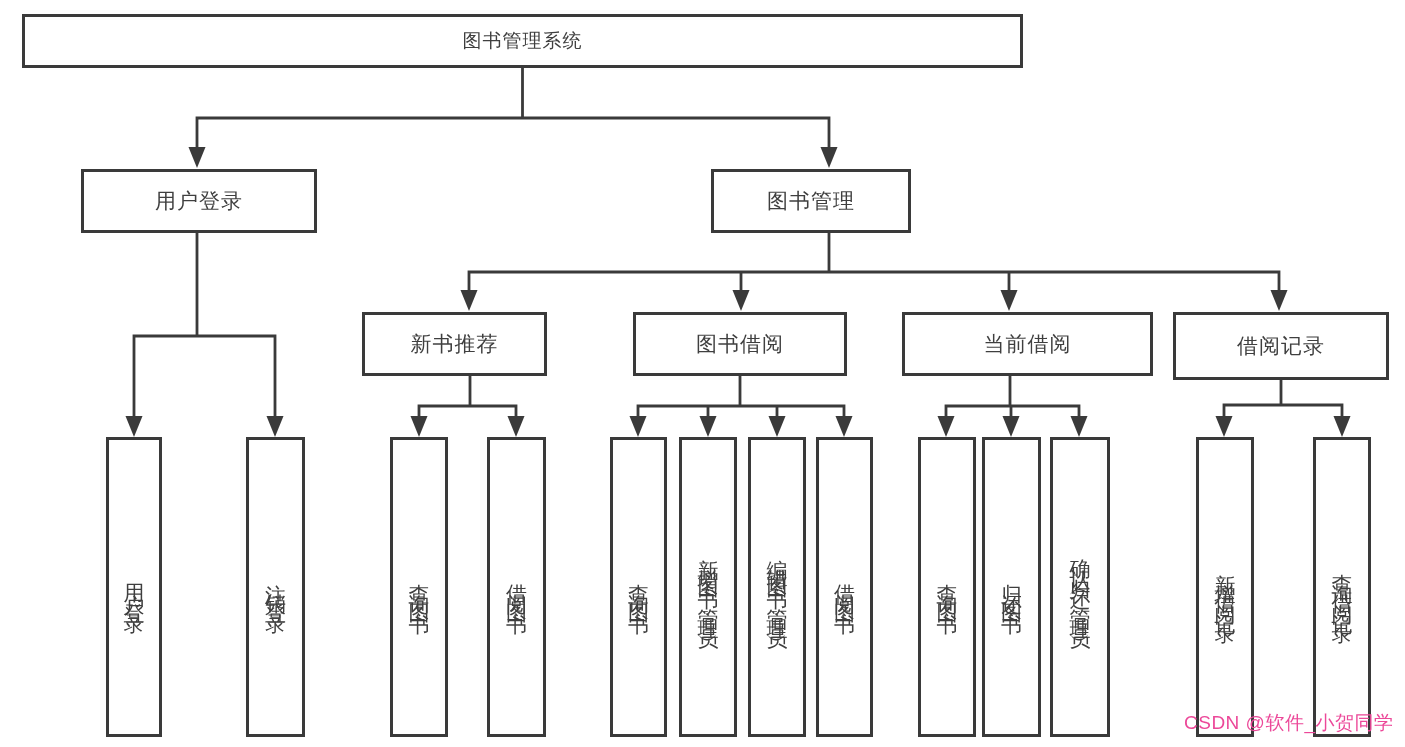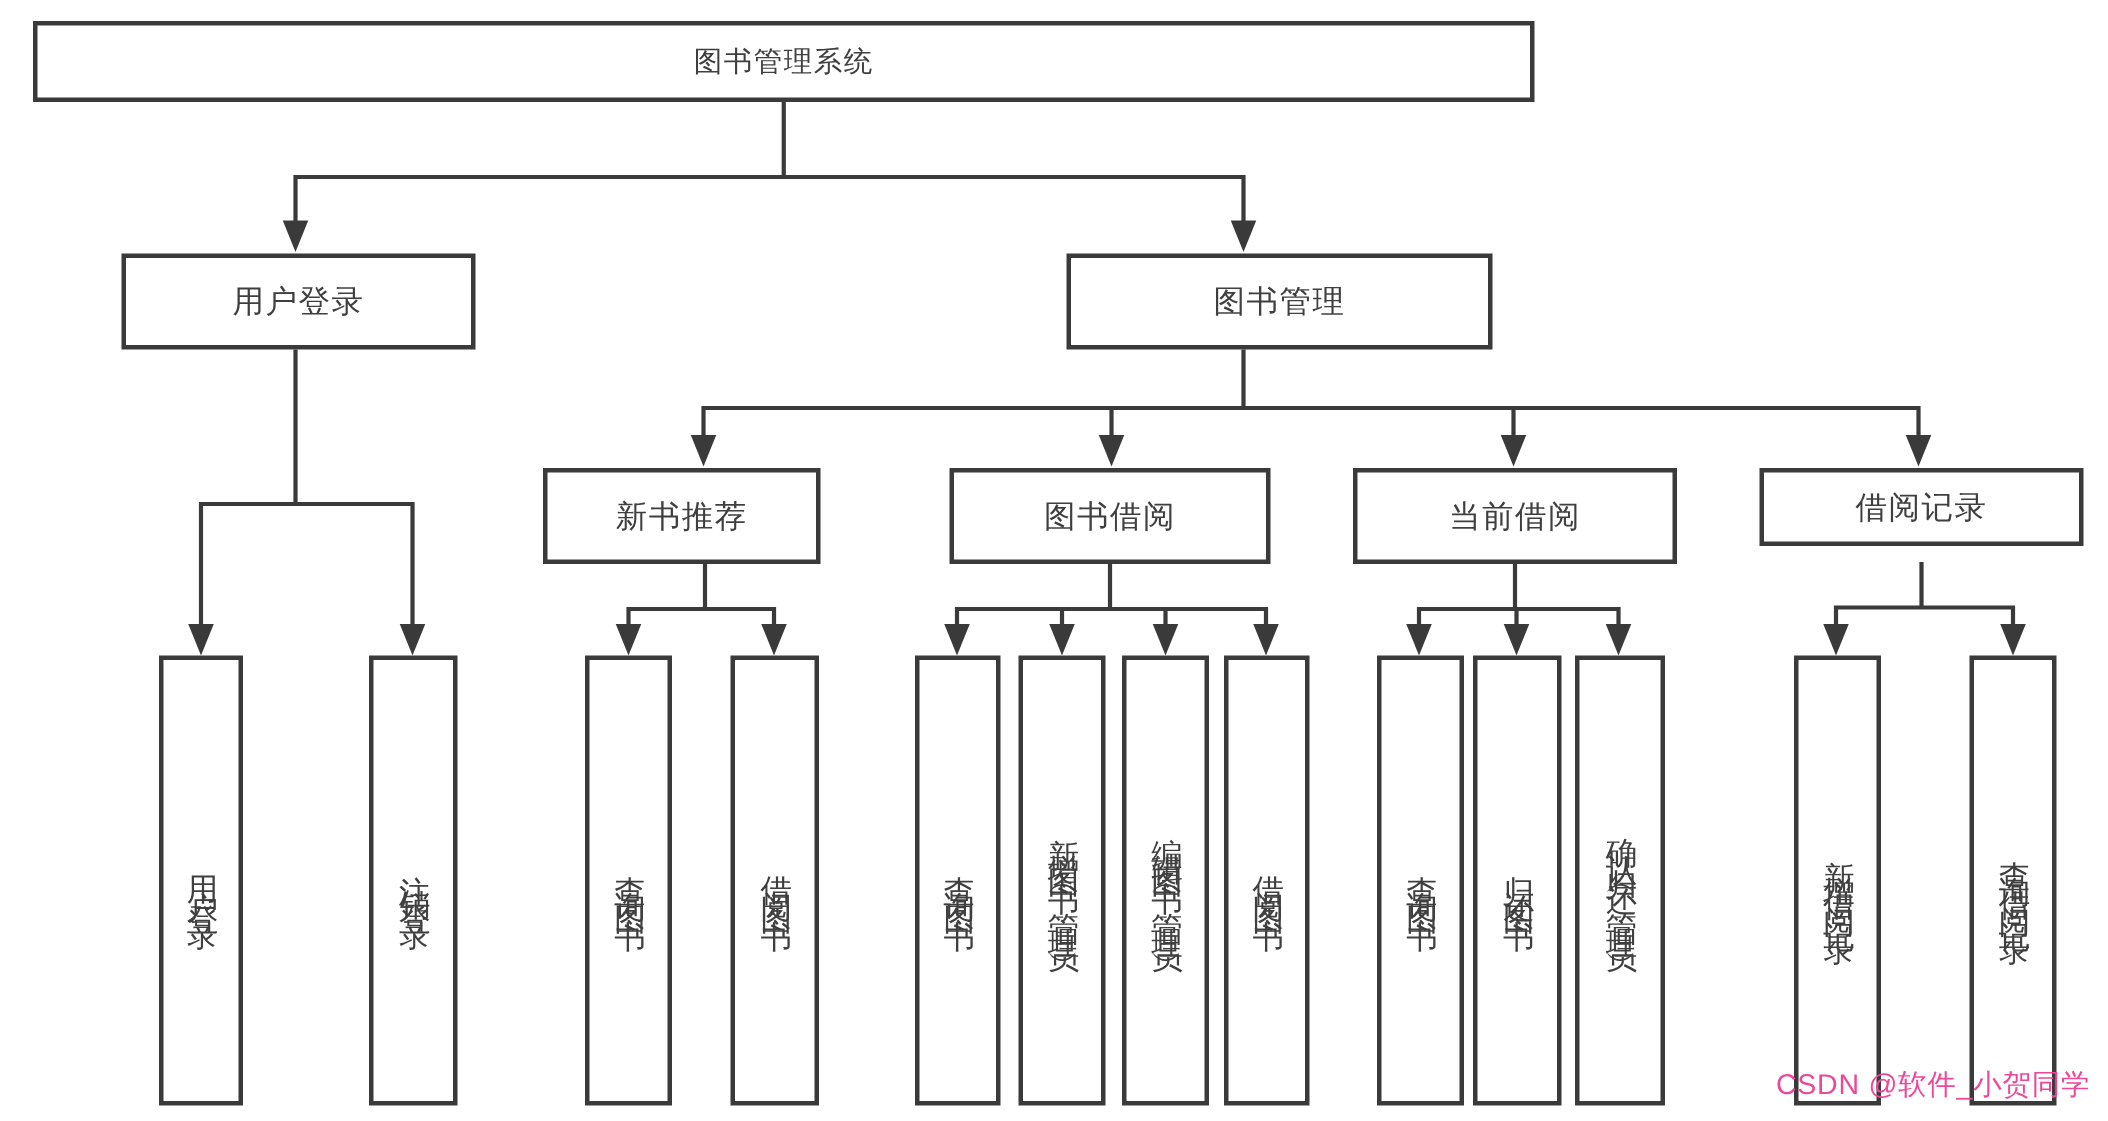--- a/index.html
+++ b/index.html
@@ -82,34 +82,34 @@
     </g>
   </svg>
 
   <div class="box h-box root-box" style="left:22px;top:14px;width:1001px;height:54px">
     <span class="lbl">图书管理系统</span>
   </div>
 
   <div class="box h-box" style="left:81px;top:169px;width:236px;height:64px">
     <span class="lbl">用户登录</span>
   </div>
-  <div class="box h-box" style="left:711px;top:169px;width:284px;height:64px">
+  <div class="box h-box" style="left:711px;top:169px;width:200px;height:64px">
     <span class="lbl">图书管理</span>
   </div>
 
   <div class="box h-box" style="left:362px;top:312px;width:185px;height:64px">
     <span class="lbl">新书推荐</span>
   </div>
   <div class="box h-box" style="left:633px;top:312px;width:214px;height:64px">
     <span class="lbl">图书借阅</span>
   </div>
-  <div class="box h-box" style="left:902px;top:312px;width:216px;height:64px">
+  <div class="box h-box" style="left:902px;top:312px;width:251px;height:64px">
     <span class="lbl">当前借阅</span>
   </div>
-  <div class="box h-box" style="left:1173px;top:312px;width:216px;height:52px">
+  <div class="box h-box" style="left:1173px;top:312px;width:216px;height:68px">
     <span class="lbl">借阅记录</span>
   </div>
 
   <div class="box v-box" style="left:106px;top:437px;width:56px;height:300px">
     <span class="lbl">用户登录</span>
   </div>
   <div class="box v-box" style="left:246px;top:437px;width:59px;height:300px">
     <span class="lbl">注销登录</span>
   </div>
 

